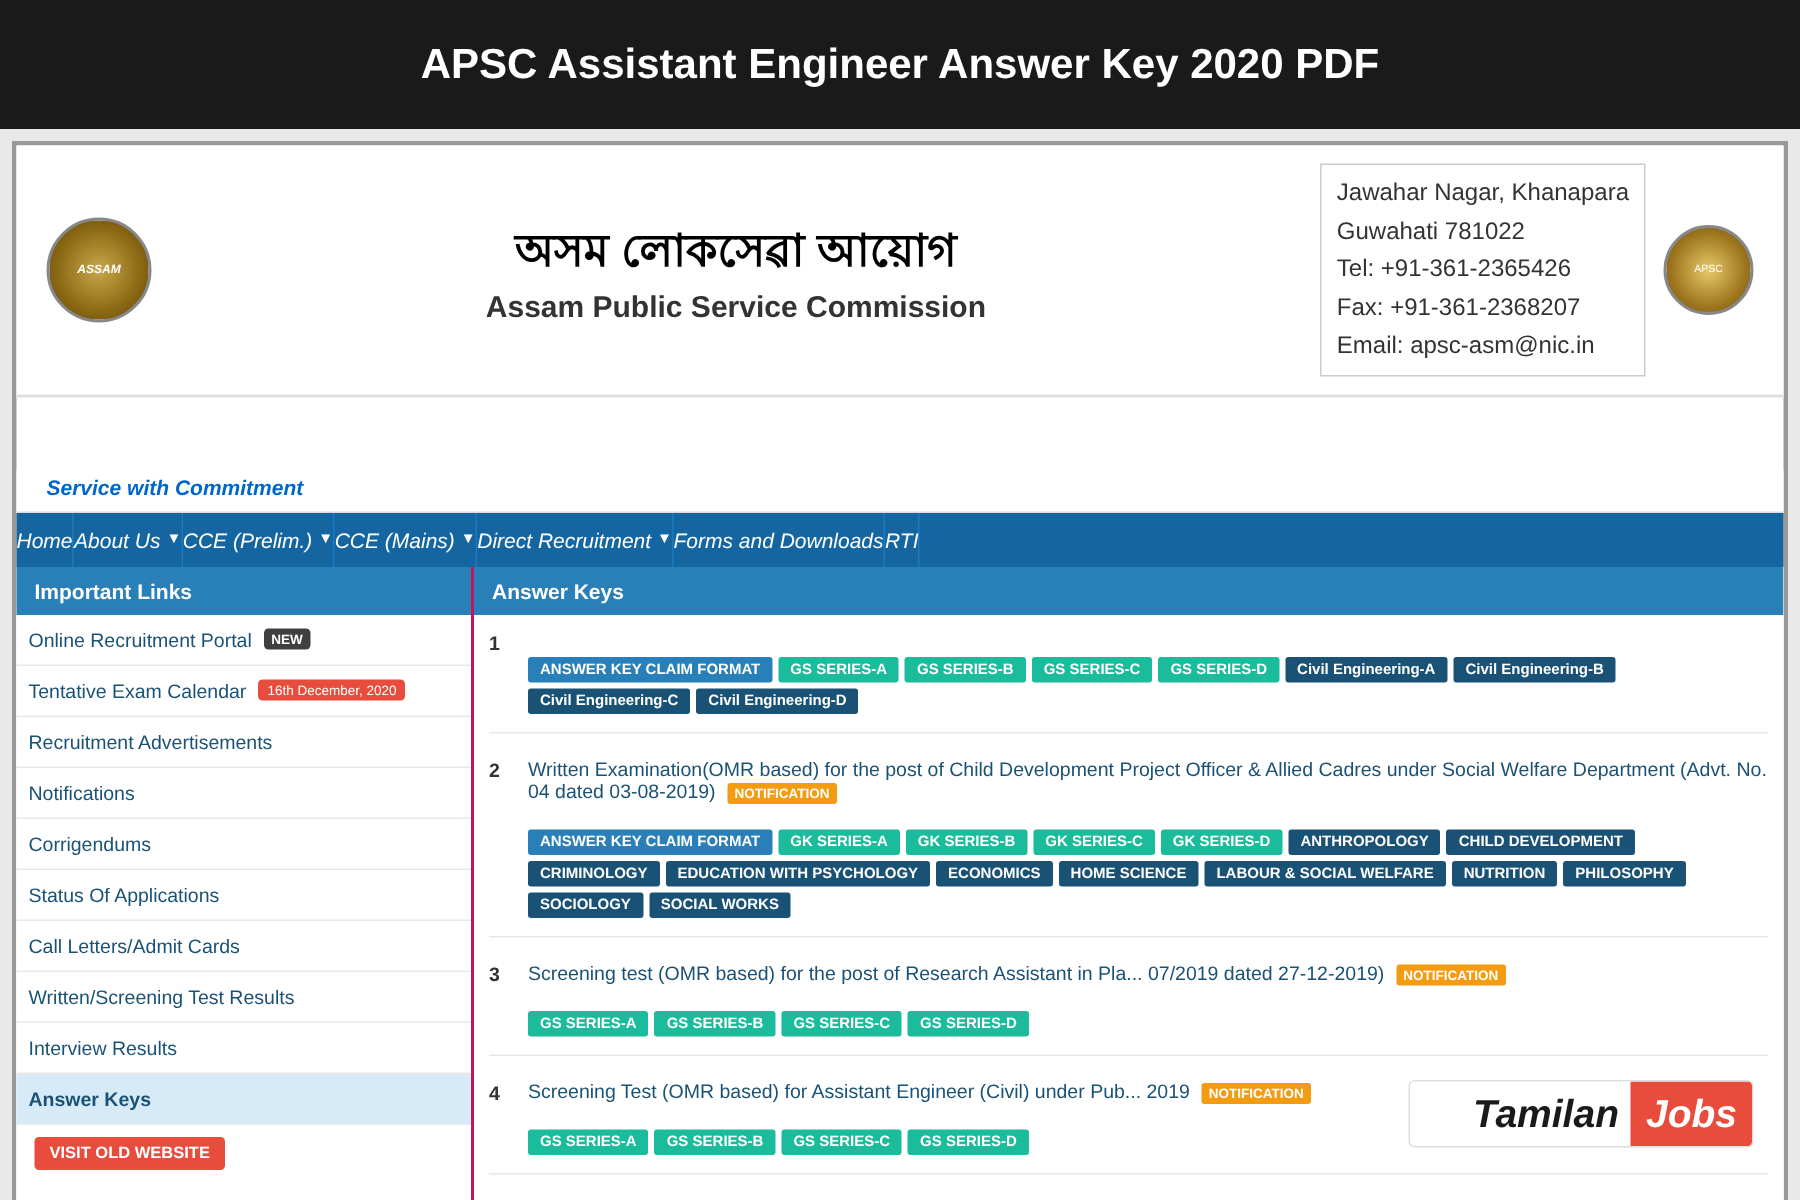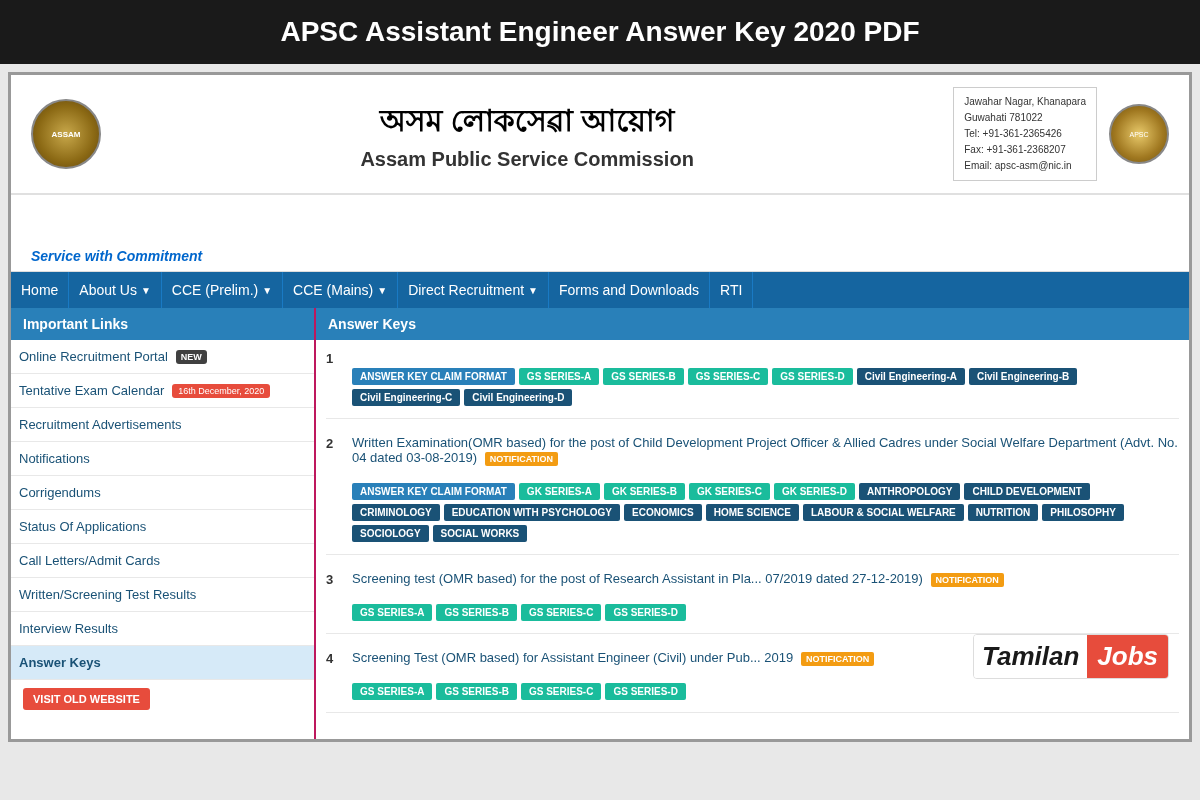--- a/index.html
+++ b/index.html
@@ -4,21 +4,21 @@
   <style>
     * { box-sizing: border-box; margin: 0; padding: 0; }
     body { font-family: Arial, sans-serif; background: #e8e8e8; width: 1200px; }
 
     .page-title {
       background: #1a1a1a;
       color: #fff;
       text-align: center;
       font-size: 28px;
       font-weight: bold;
-      padding: 16px 10px;
+      padding: 27px 10px;
     }
 
     .outer-border {
       border: 3px solid #999;
       margin: 8px;
       background: #fff;
     }
 
     
     .header {
@@ -26,20 +26,21 @@
       align-items: center;
       justify-content: space-between;
       padding: 12px 20px;
       background: #fff;
       border-bottom: 2px solid #e0e0e0;
     }
     .header-left {
       display: flex;
       align-items: center;
       gap: 12px;
+      font-style: italic;
     }
     .logo-circle {
       width: 70px;
       height: 70px;
       border: 2px solid #888;
       border-radius: 50%;
       background: radial-gradient(circle, #c8a84b 0%, #8b6914 60%, #5c4210 100%);
       display: flex;
       align-items: center;
       justify-content: center;
@@ -62,21 +63,21 @@
       font-size: 20px;
       font-weight: bold;
       color: #333;
     }
     .header-right {
       display: flex;
       align-items: center;
       gap: 12px;
     }
     .address-box {
-      font-size: 10px;
+      font-size: 16px;
       color: #333;
       text-align: left;
       line-height: 1.6;
       border: 1px solid #ccc;
       padding: 6px 10px;
     }
     .logo-circle-right {
       width: 60px;
       height: 60px;
       border: 2px solid #888;
@@ -107,27 +108,28 @@
     
     .nav-bar {
       background: #1565a0;
       display: flex;
       align-items: stretch;
     }
     .nav-item {
       color: #fff;
       font-size: 14px;
       font-weight: 500;
-      padding: 10px 10px;
+      padding: 10px 0;
       cursor: pointer;
       white-space: nowrap;
       display: flex;
       align-items: center;
       gap: 4px;
       border-right: 1px solid #1a7ac4;
+      font-style: italic;
     }
     .dropdown-arrow { font-size: 10px; }
 
     
     .main-content {
       display: flex;
       background: #f0f0f0;
     }
 
     
@@ -246,29 +248,30 @@
       color: #fff;
       white-space: nowrap;
     }
     .ak-btn.blue { background: #2980b9; }
     .ak-btn.teal { background: #1abc9c; }
     .ak-btn.dark-blue { background: #1a5276; }
 
     
     .watermark-overlay {
       position: absolute;
-      bottom: 60px;
+      bottom: 44px;
       right: 20px;
       display: flex;
       align-items: center;
       background: #fff;
       border: 1px solid #ddd;
       border-radius: 4px;
       overflow: hidden;
       z-index: 10;
+      padding-left: 34px;
     }
     .watermark-tamilan {
       background: #fff;
       color: #1a1a1a;
       font-size: 26px;
       font-weight: 900;
       padding: 6px 8px;
       font-style: italic;
     }
     .watermark-jobs {

